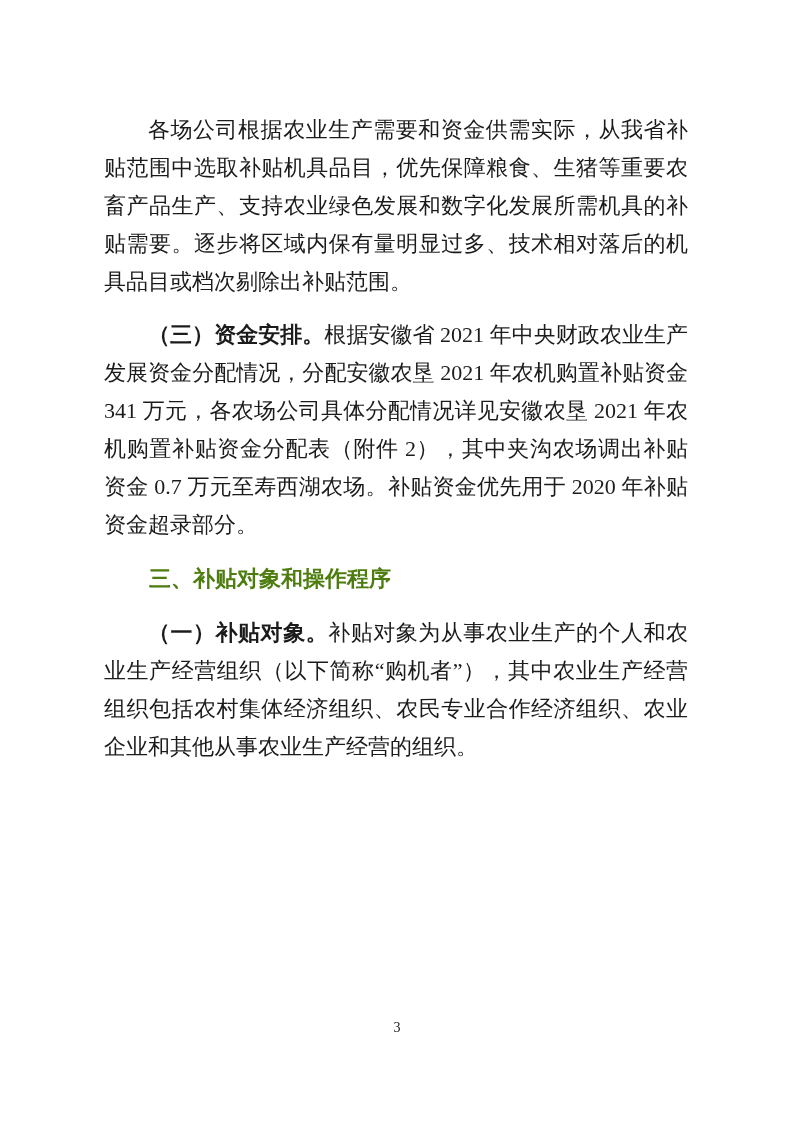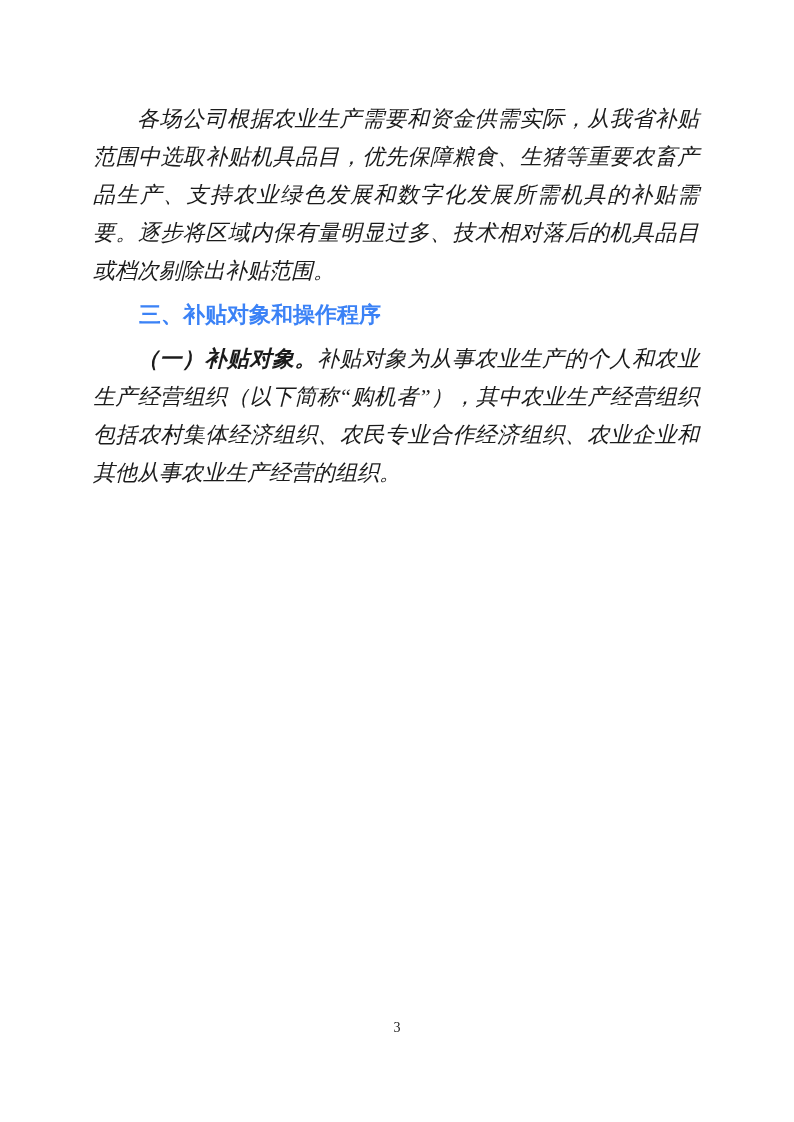--- a/index.html
+++ b/index.html
@@ -20,36 +20,35 @@
     top: 96px;
     width: 614px;
     font-family: "Liberation Serif", "DejaVu Serif", serif;
     font-size: 22px;
     line-height: 38px;
     color: #1b1b1b;
     text-align: justify;
     text-justify: inter-character;
   }
   .para {
-    margin: 4px;
+    margin: 15px;
     text-indent: 2em;
-    font-style: italic;
   }
   .lead {
     font-family: "Liberation Sans", "DejaVu Sans", sans-serif;
     font-weight: 700;
   }
   .heading {
-    margin: 6px;
+    margin: 16px;
     text-indent: 2em;
     font-family: "Liberation Sans", "DejaVu Sans", sans-serif;
     font-weight: 700;
     font-size: 22px;
     line-height: 38px;
-    color: #3b82f6;
+    color: #4d7c0f;
   }
   .page-footer {
     position: absolute;
     left: 0;
     right: 0;
     top: 1018px;
     text-align: center;
   }
   .page-number {
     font-family: "Liberation Serif", "DejaVu Serif", serif;
@@ -59,20 +58,21 @@
 </style>
 </head>
 <body>
 
 <div class="page">
   <main class="content">
 
     <p class="para"><span>各场公司根据农业生产需要和资金供需实际，从我省补贴范围中选取补贴机具品目，优先保障粮食、生猪等重要农畜产品生产、支持农业绿色发展和数字化发展所需机具的补贴需要。逐步将区域内保有量明显过多、技术相对落后的机具品目或档次剔除出补贴范围。</span></p>
 
 
+    <p class="para"><b class="lead">（三）资金安排。</b><span>根据安徽省 2021 年中央财政农业生产发展资金分配情况，分配安徽农垦 2021 年农机购置补贴资金 341 万元，各农场公司具体分配情况详见安徽农垦 2021 年农机购置补贴资金分配表（附件 2），其中夹沟农场调出补贴资金 0.7 万元至寿西湖农场。补贴资金优先用于 2020 年补贴资金超录部分。</span></p>
 
     <h2 class="heading">三、补贴对象和操作程序</h2>
 
     <p class="para"><b class="lead">（一）补贴对象。</b><span>补贴对象为从事农业生产的个人和农业生产经营组织（以下简称“购机者”），其中农业生产经营组织包括农村集体经济组织、农民专业合作经济组织、农业企业和其他从事农业生产经营的组织。</span></p>
 
   </main>
 
   <footer class="page-footer">
     <span class="page-number">3</span>
   </footer>

